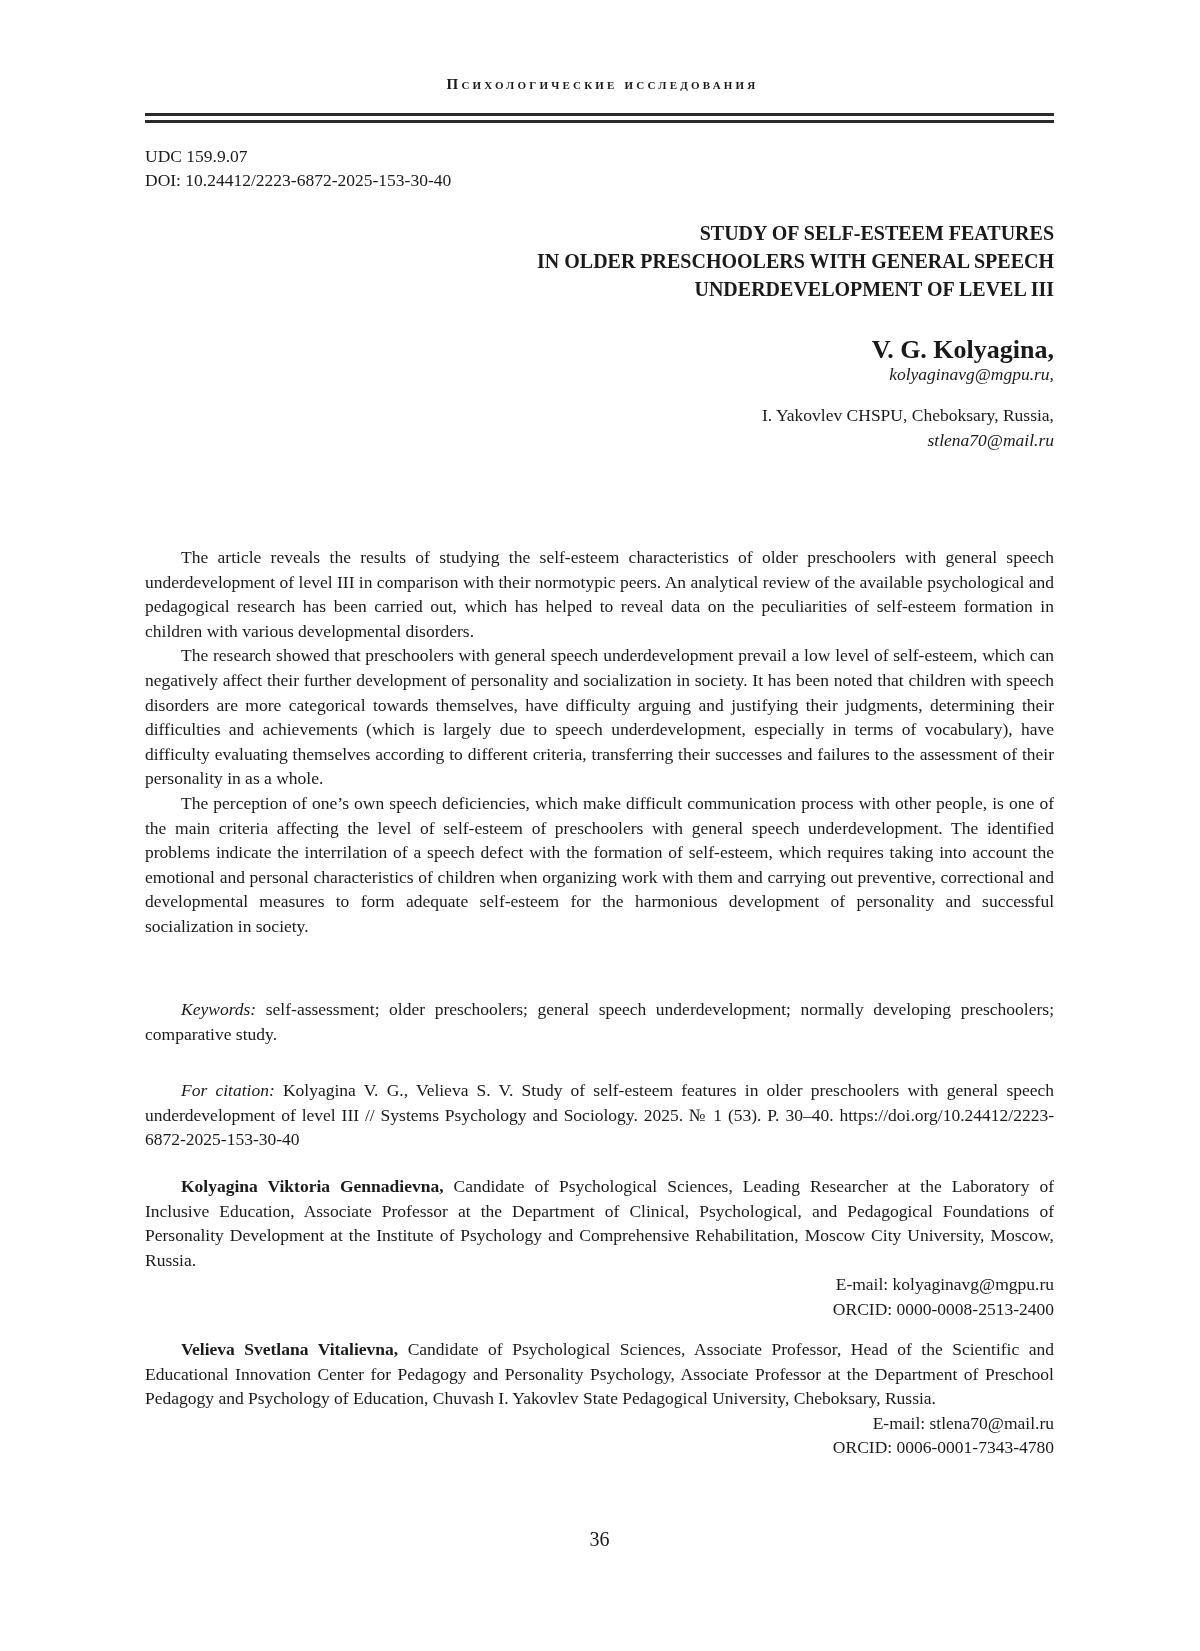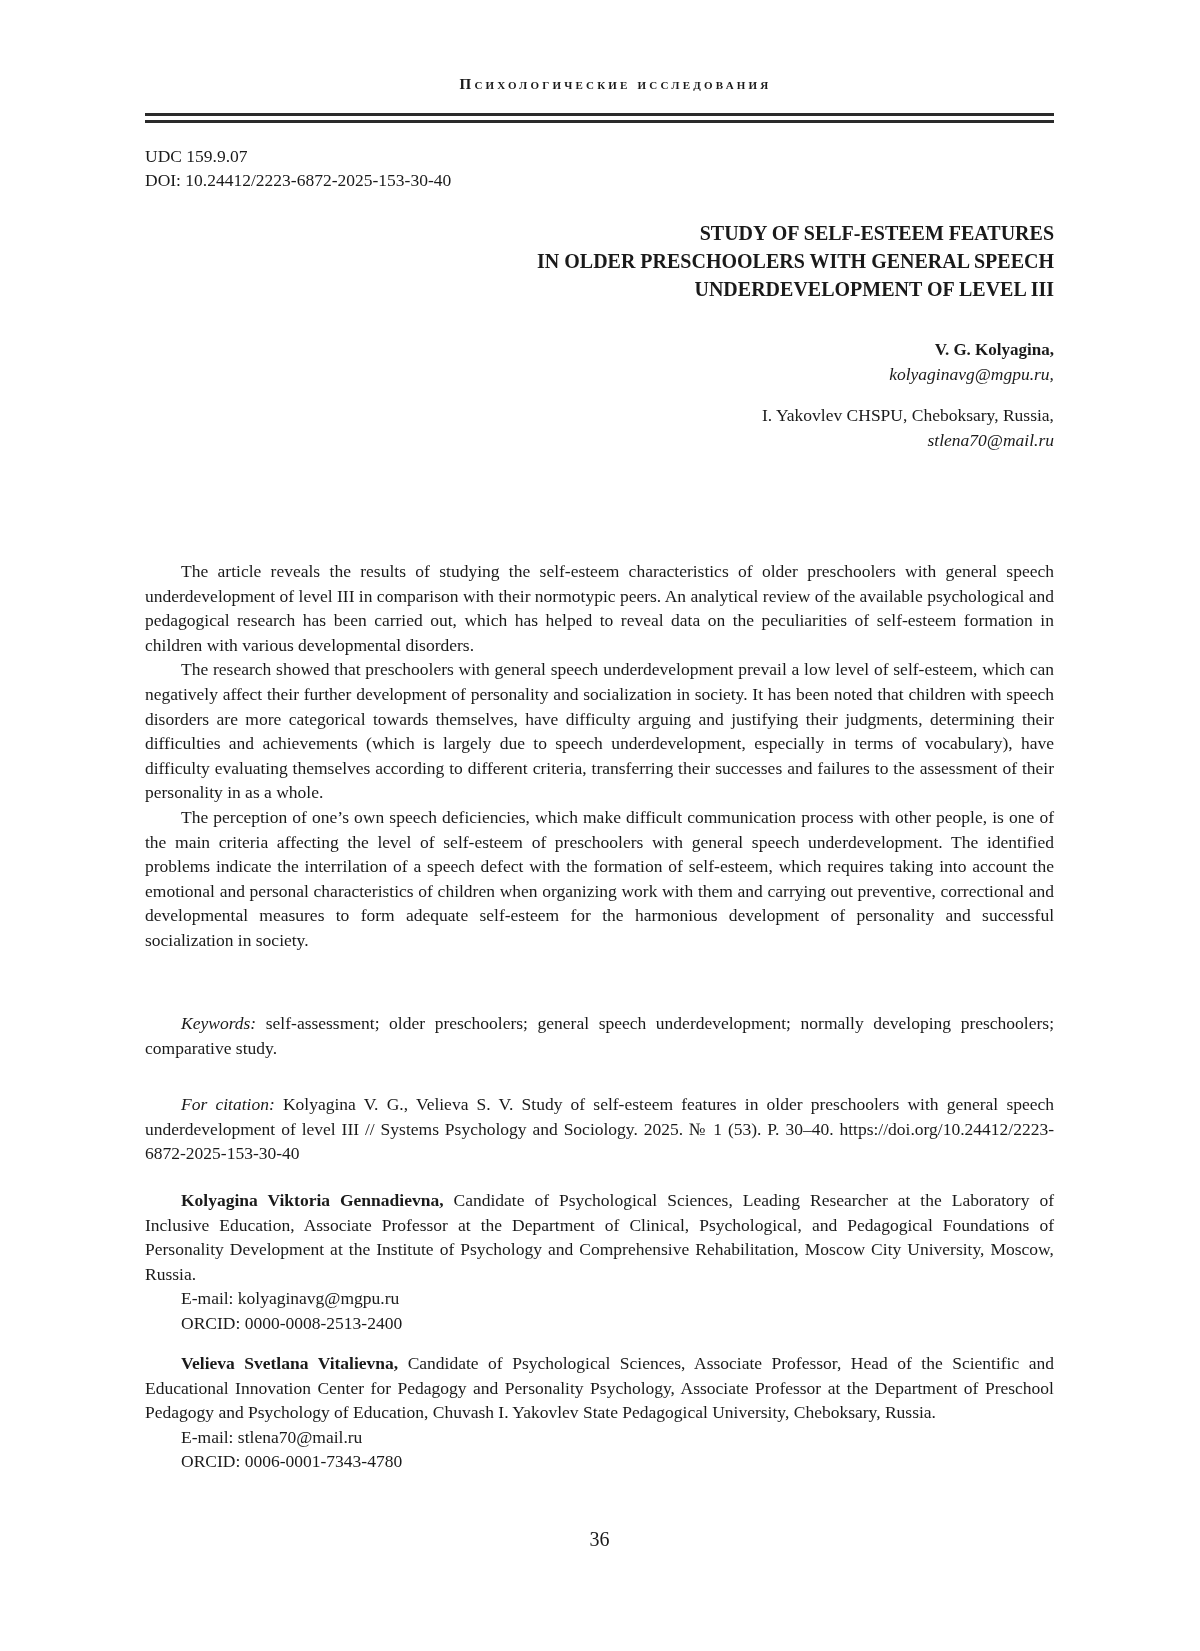--- a/index.html
+++ b/index.html
@@ -1,42 +1,42 @@
 <!DOCTYPE html>
 <html><head>
 <meta charset="utf-8">
 <style>
   html, body { margin: 0; padding: 0; background: #ffffff; }
   body { width: 1200px; height: 1651px; position: relative; overflow: hidden;
          font-family: "Liberation Serif", "DejaVu Serif", serif; color: #1a1a1a; }
   .page { position: absolute; left: 145px; top: 0; width: 909px; }
-  .running-head { position: absolute; top: 76px; left: 16px; width: 909px; text-align: center;
+  .running-head { position: absolute; top: 76px; left: 3px; width: 909px; text-align: center;
          font-size: 15px; font-weight: bold; letter-spacing: 3.2px; font-variant: small-caps; }
   .rule { position: absolute; left: 0; width: 909px; height: 2.5px; background: #2a2a2a; }
   .rule.r1 { top: 113px; }
   .rule.r2 { top: 120px; }
   .meta { position: absolute; top: 144px; left: 0; font-size: 17.5px; line-height: 24px; }
   .title { position: absolute; top: 219px; left: 0; width: 909px; text-align: right;
          font-size: 20px; font-weight: bold; line-height: 28px; }
   .authors { position: absolute; top: 337px; right: 0; width: 500px; text-align: right;
          font-size: 17.5px; line-height: 25px; }
-  .authors .name { font-weight: bold; font-size: 17px; }
+  .authors .name { font-weight: bold; font-size: 26px; }
   .authors .email { font-style: italic; }
   .authors .gap { height: 16px; }
   .body-text { position: absolute; left: 0; width: 909px; font-size: 17.5px; line-height: 24.6px;
-         text-align: justify; margin-top: 14px; }
+         text-align: justify; }
   .body-text p { margin: 0; text-indent: 36px; }
   .abstract { top: 545px; }
   .keywords { top: 997px; }
   .citation { top: 1078px; }
   .bio1 { top: 1174px; }
   .bio2 { top: 1337px; }
   .italic-label { font-style: italic; }
   .bold-label { font-weight: bold; }
-  .indent-line { padding-left: 36px; text-align: left; }
+  .indent-line { padding-left: 36px; text-align: right; }
   .page-number { position: absolute; top: 1528px; left: 0; width: 909px; text-align: center; font-size: 20px; }
 </style>
 </head>
 <body>
 
 <div class="page">
 
   <div class="running-head">Психологические исследования</div>
   <div class="rule r1"></div>
   <div class="rule r2"></div>

